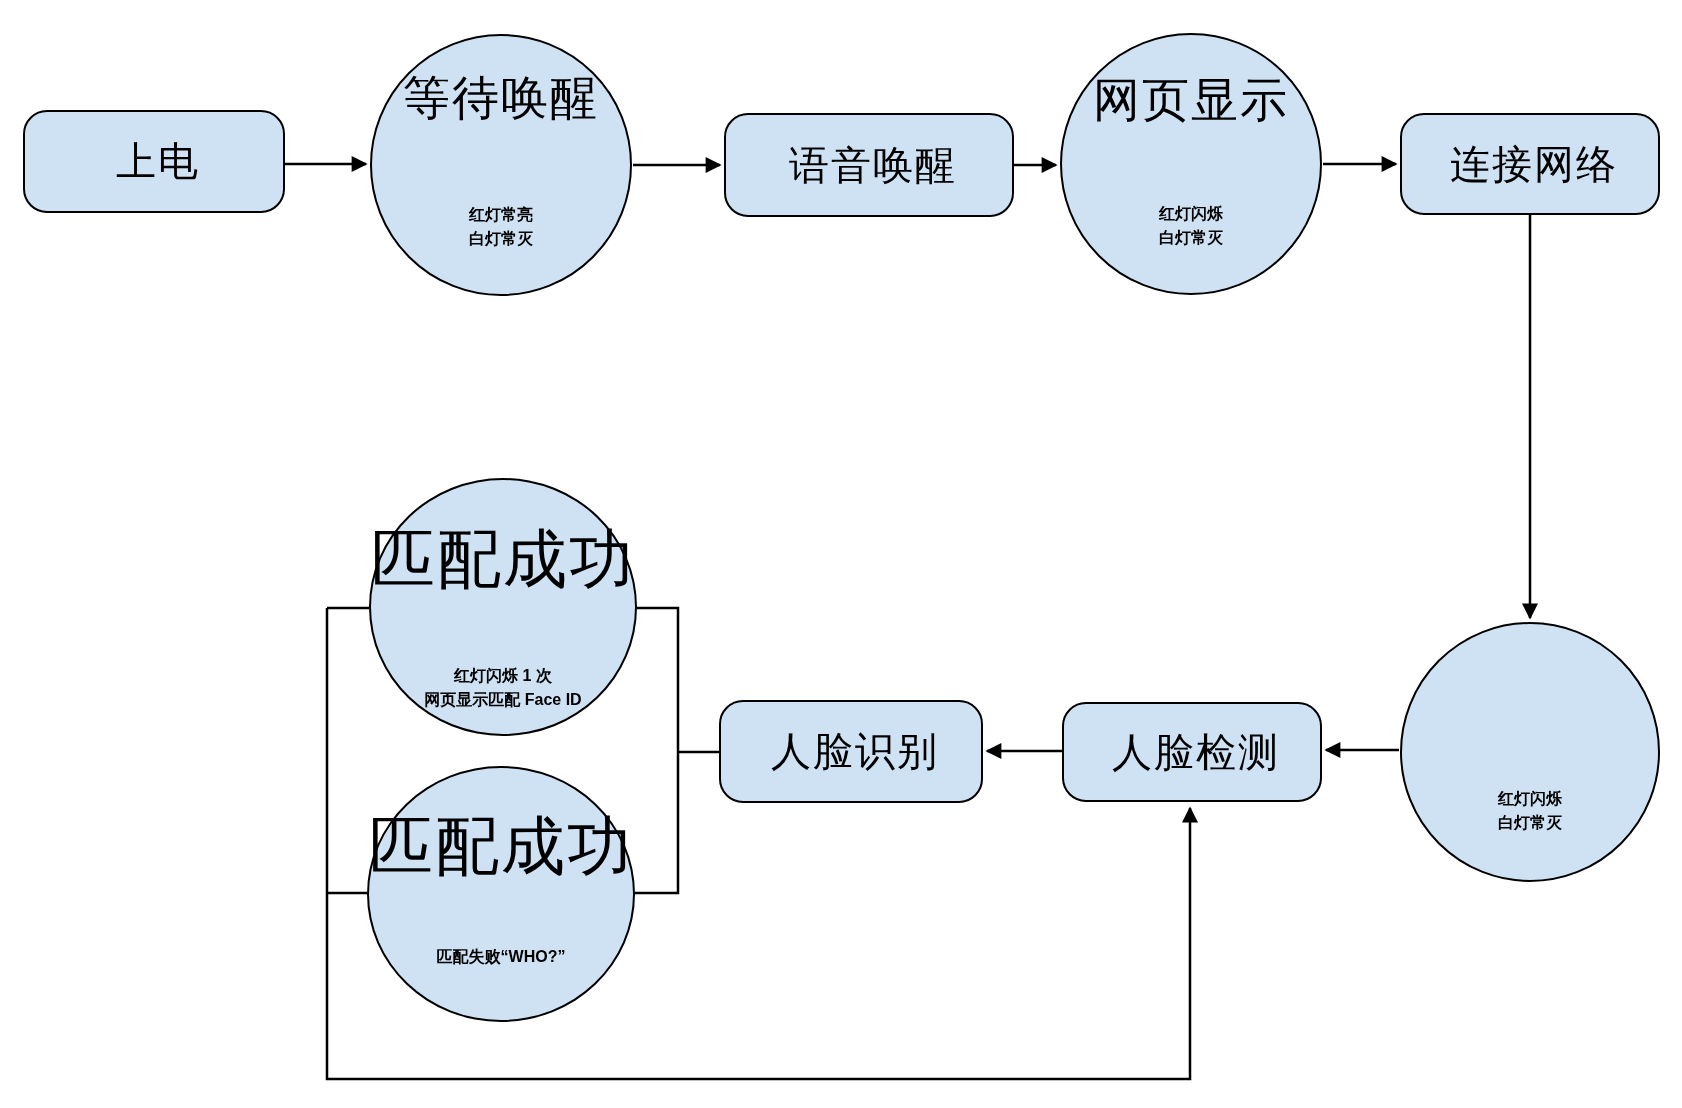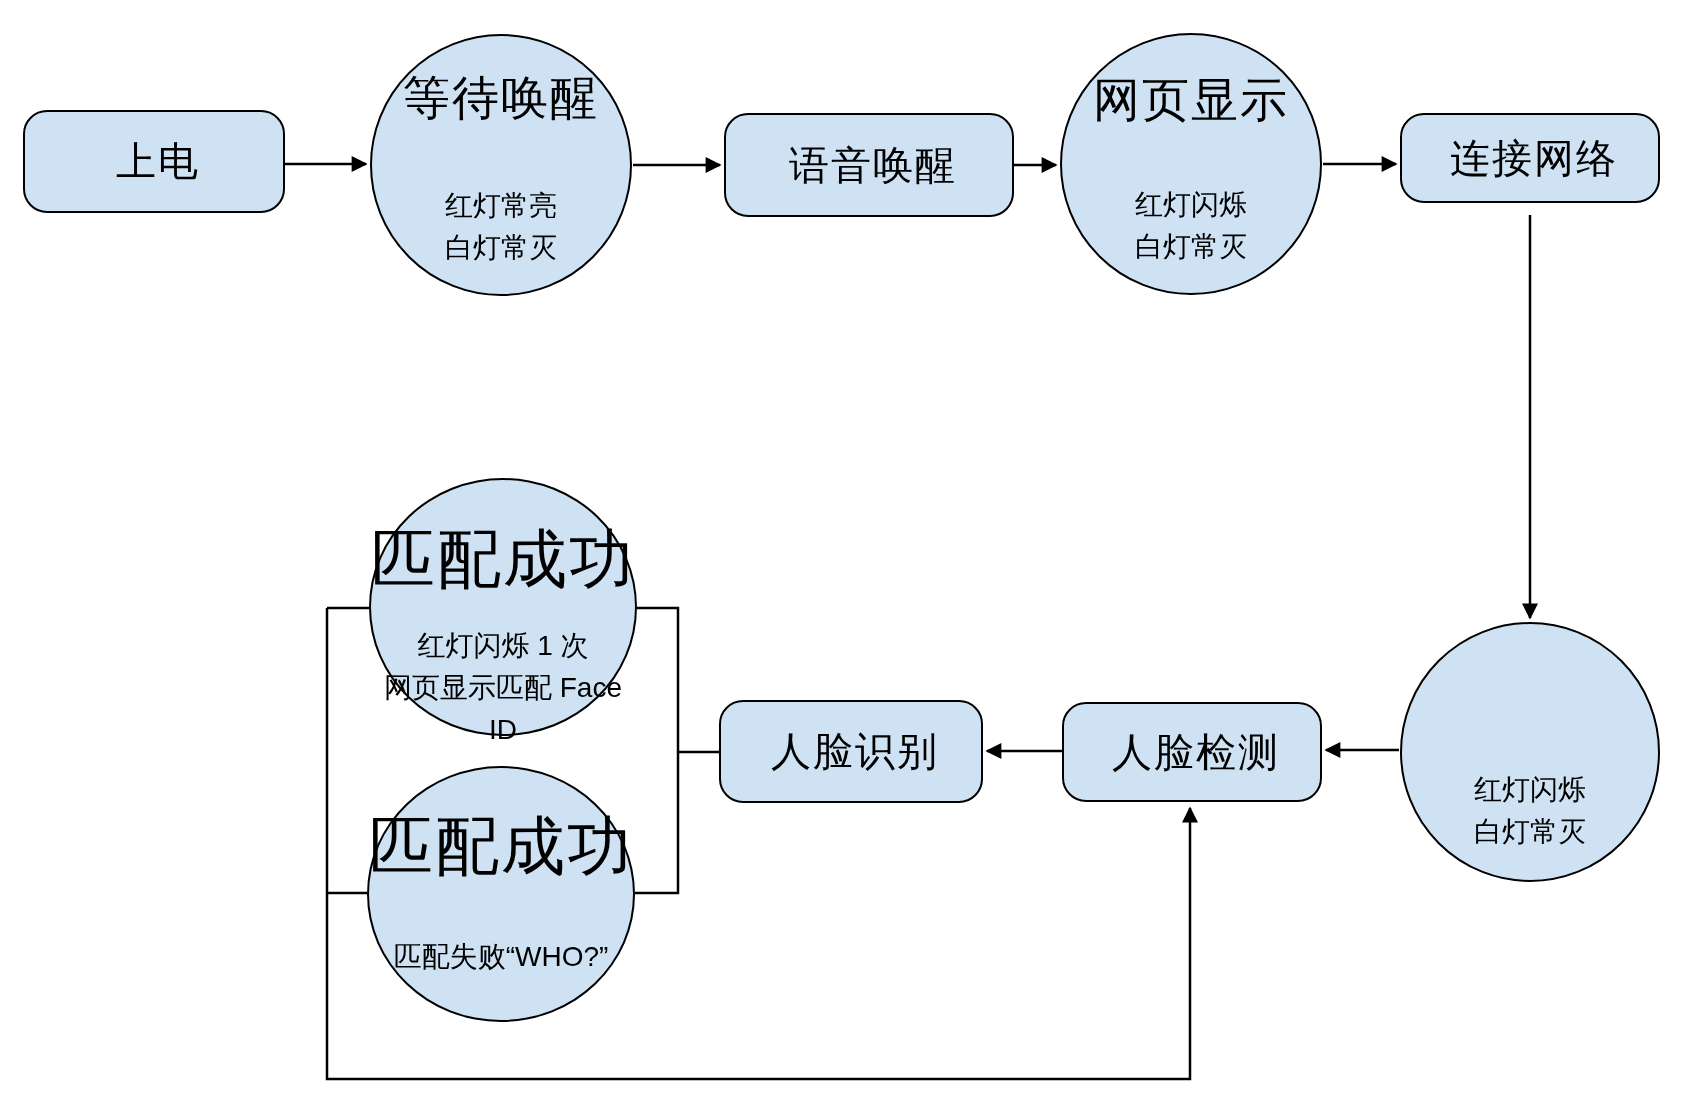--- a/index.html
+++ b/index.html
@@ -49,22 +49,22 @@
     text-align:center;
     transform:translateY(-50%);
     white-space:pre-line;
   }
   .ntitle{
     font-size:47px;
     letter-spacing:2px;
   }
   .ntitle.big{font-size:64px;}
   .nsub{
-    font-size:28px;
-    font-weight:400;
+    font-size:16px;
+    font-weight:700;
     line-height:1.5;
   }
 </style>
 </head>
 <body>
 
 <div class="canvas">
 
   <svg class="edges" viewBox="0 0 1682 1108">
     <defs>
@@ -101,21 +101,21 @@
   <div class="node rect" style="left:724px;top:113px;width:290px;height:104px;">
     <div class="rect-label">语音唤醒</div>
   </div>
 
   <div class="node circle" style="left:1060px;top:33px;width:262px;height:262px;">
     <div class="ntitle" style="top:25%;">网页显示</div>
     <div class="nsub" style="top:74%;">红灯闪烁
 白灯常灭</div>
   </div>
 
-  <div class="node rect" style="left:1400px;top:113px;width:260px;height:90px;">
+  <div class="node rect" style="left:1400px;top:113px;width:260px;height:102px;">
     <div class="rect-label">连接网络</div>
   </div>
 
   <div class="node circle" style="left:1400px;top:622px;width:260px;height:260px;">
     <div class="nsub" style="top:73%;">红灯闪烁
 白灯常灭</div>
   </div>
 
   <div class="node rect" style="left:1062px;top:702px;width:260px;height:100px;">
     <div class="rect-label">人脸检测</div>

